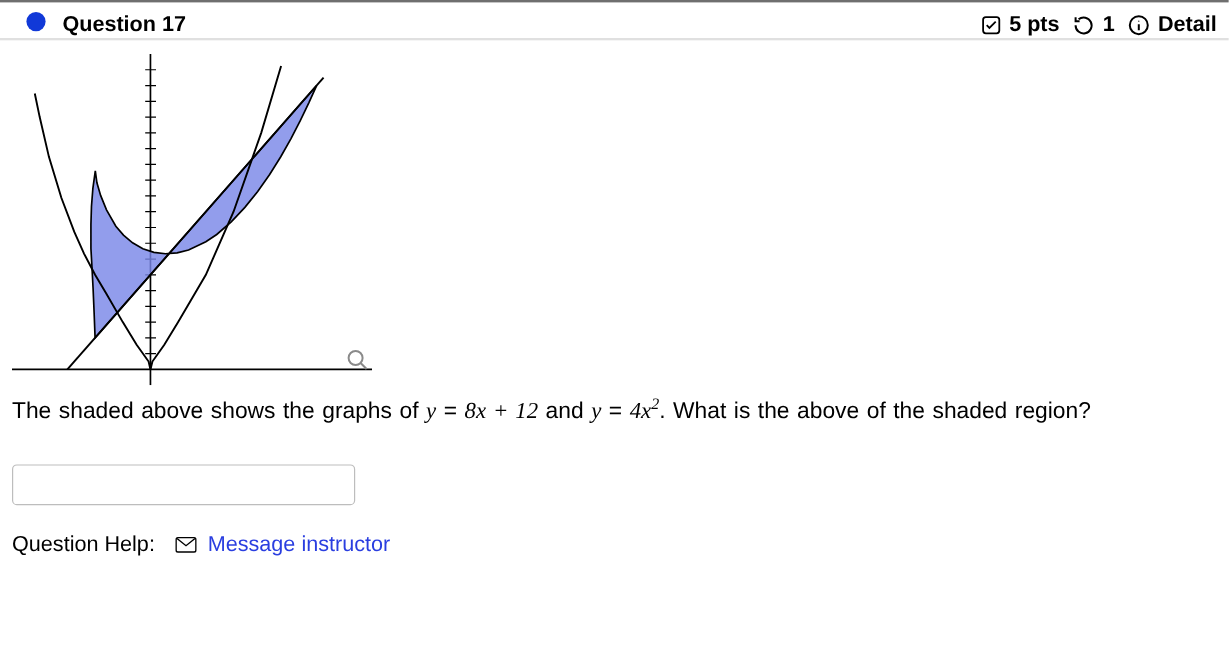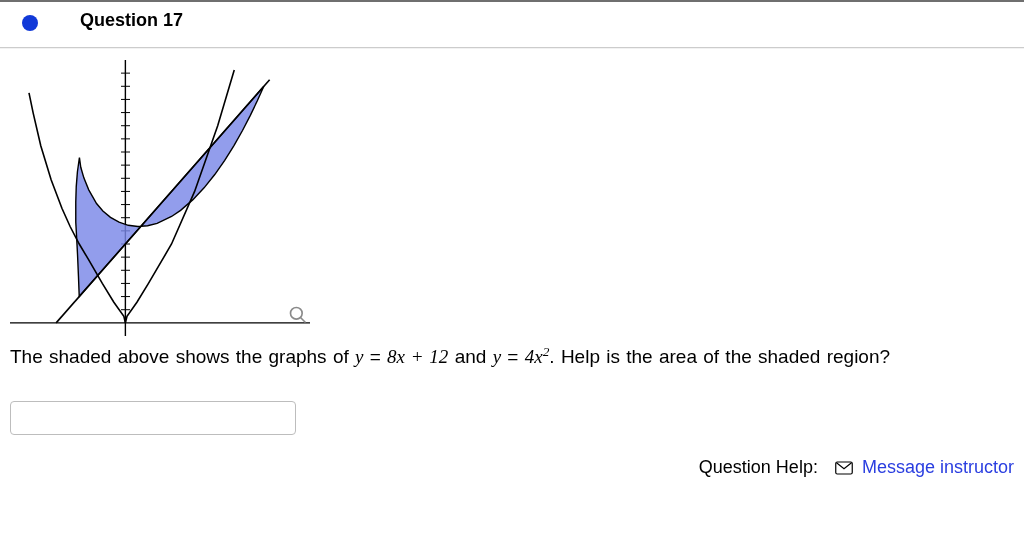--- a/index.html
+++ b/index.html
@@ -7,27 +7,26 @@
     margin: 0; padding: 0;
     font-family: Arial, Helvetica, sans-serif;
     font-size: 18px;
     color: #000;
     background: #fff;
     width: 1024px;
     height: 545px;
   }
   .question-header {
     display: flex;
-    align-items: flex-end;
-    padding: 8px 10px 16px 22px;
+    align-items: flex-start;
+    padding: 8px 10px 1px 22px;
     border-top: 2px solid #6f6f6f;
     border-bottom: 1px solid #cccccc;
     box-shadow: 0 1px 0 rgba(0,0,0,0.05);
     font-weight: bold;
-    gap: 28px;
   }
   .bullet {
     width: 16px; height: 16px;
     border-radius: 50%;
     background: #1139d8;
     margin-right: 14px;
     flex-shrink: 0;
   }
   .question-title {
     flex: 0 0 auto;
@@ -72,41 +71,64 @@
     height: 34px;
     border: 1px solid #bdbdbd;
     border-radius: 4px;
     padding: 4px 8px;
     font-size: 16px;
     background: #fff;
   }
   .help-line {
     margin-top: 22px;
     font-size: 18px;
-    text-align: right;
   }
   .help-link {
     color: #2a3ee0;
     text-decoration: none;
     cursor: pointer;
   }
   .mail-icon {
     display: inline-flex;
     vertical-align: -2px;
     margin: 0 4px 0 12px;
   }
   sup { font-size: 0.7em; vertical-align: super; }
 </style>
 </head>
 <body>
 
 <div class="question-header">
   <span class="bullet"></span>
   <span class="question-title">Question 17</span>
   <span class="spacer"></span>
+  <span class="header-right">
+    <span class="hr-icon">
+      <svg width="18" height="18" viewBox="0 0 24 24" fill="none" stroke="#000" stroke-width="2">
+        <rect x="3" y="3" width="18" height="18" rx="3"></rect>
+        <path d="M7 12 l3 3 l7 -7"></path>
+      </svg>
+    </span>
+    <span>5 pts</span>
+    <span class="hr-icon" style="margin-left:4px;">
+      <svg width="20" height="20" viewBox="0 0 24 24" fill="none" stroke="#000" stroke-width="2">
+        <path d="M4 12 a8 8 0 1 0 3 -6"></path>
+        <path d="M4 4 l0 4 l4 0"></path>
+      </svg>
+    </span>
+    <span>1</span>
+    <span class="hr-icon" style="margin-left:4px;">
+      <svg width="20" height="20" viewBox="0 0 24 24" fill="none" stroke="#000" stroke-width="2">
+        <circle cx="12" cy="12" r="9"></circle>
+        <circle cx="12" cy="8" r="0.6" fill="#000" stroke="none"></circle>
+        <path d="M12 11 v6"></path>
+      </svg>
+    </span>
+    <span>Detail</span>
+  </span>
 </div>
 
 <div class="body-area">
 
   <div class="graph-wrap">
     <svg width="300" height="276" viewBox="0 0 300 276">
 
       <line x1="0" y1="262.86" x2="300" y2="262.86" stroke="#000" stroke-width="1.4"></line>
       <line x1="115.38" y1="0" x2="115.38" y2="276" stroke="#000" stroke-width="1.4"></line>
 
@@ -189,21 +211,21 @@
     </svg>
     <span class="zoom-icon">
       <svg width="20" height="20" viewBox="0 0 24 24" fill="none" stroke="#8a8a8a" stroke-width="2">
         <circle cx="10" cy="10" r="7"></circle>
         <line x1="15" y1="15" x2="21" y2="21"></line>
       </svg>
     </span>
   </div>
 
   <div class="prompt">
-    <span>The shaded above shows the graphs of </span><span class="math-i">y</span><span> = </span><span class="math-i">8<span style="font-style:italic;">x</span> + 12</span><span> and </span><span class="math-i">y</span><span> = </span><span class="math-i">4<span style="font-style:italic;">x</span><sup>2</sup></span><span>. Help is the area of the shaded region?</span>
+    <span>The shaded above shows the graphs of </span><span class="math-i">y</span><span> = </span><span class="math-i">8<span style="font-style:italic;">x</span> + 12</span><span> and </span><span class="math-i">y</span><span> = </span><span class="math-i">4<span style="font-style:italic;">x</span><sup>2</sup></span><span>. What is the above of the shaded region?</span>
   </div>
 
   <input type="text" class="answer-input" value="" style="">
 
   <div class="help-line">
     <span>Question Help:</span>
     <span class="mail-icon">
       <svg width="18" height="14" viewBox="0 0 24 18" fill="none" stroke="#000" stroke-width="1.6">
         <rect x="1" y="1" width="22" height="16" rx="2"></rect>
         <path d="M2 2 L12 10 L22 2"></path>

